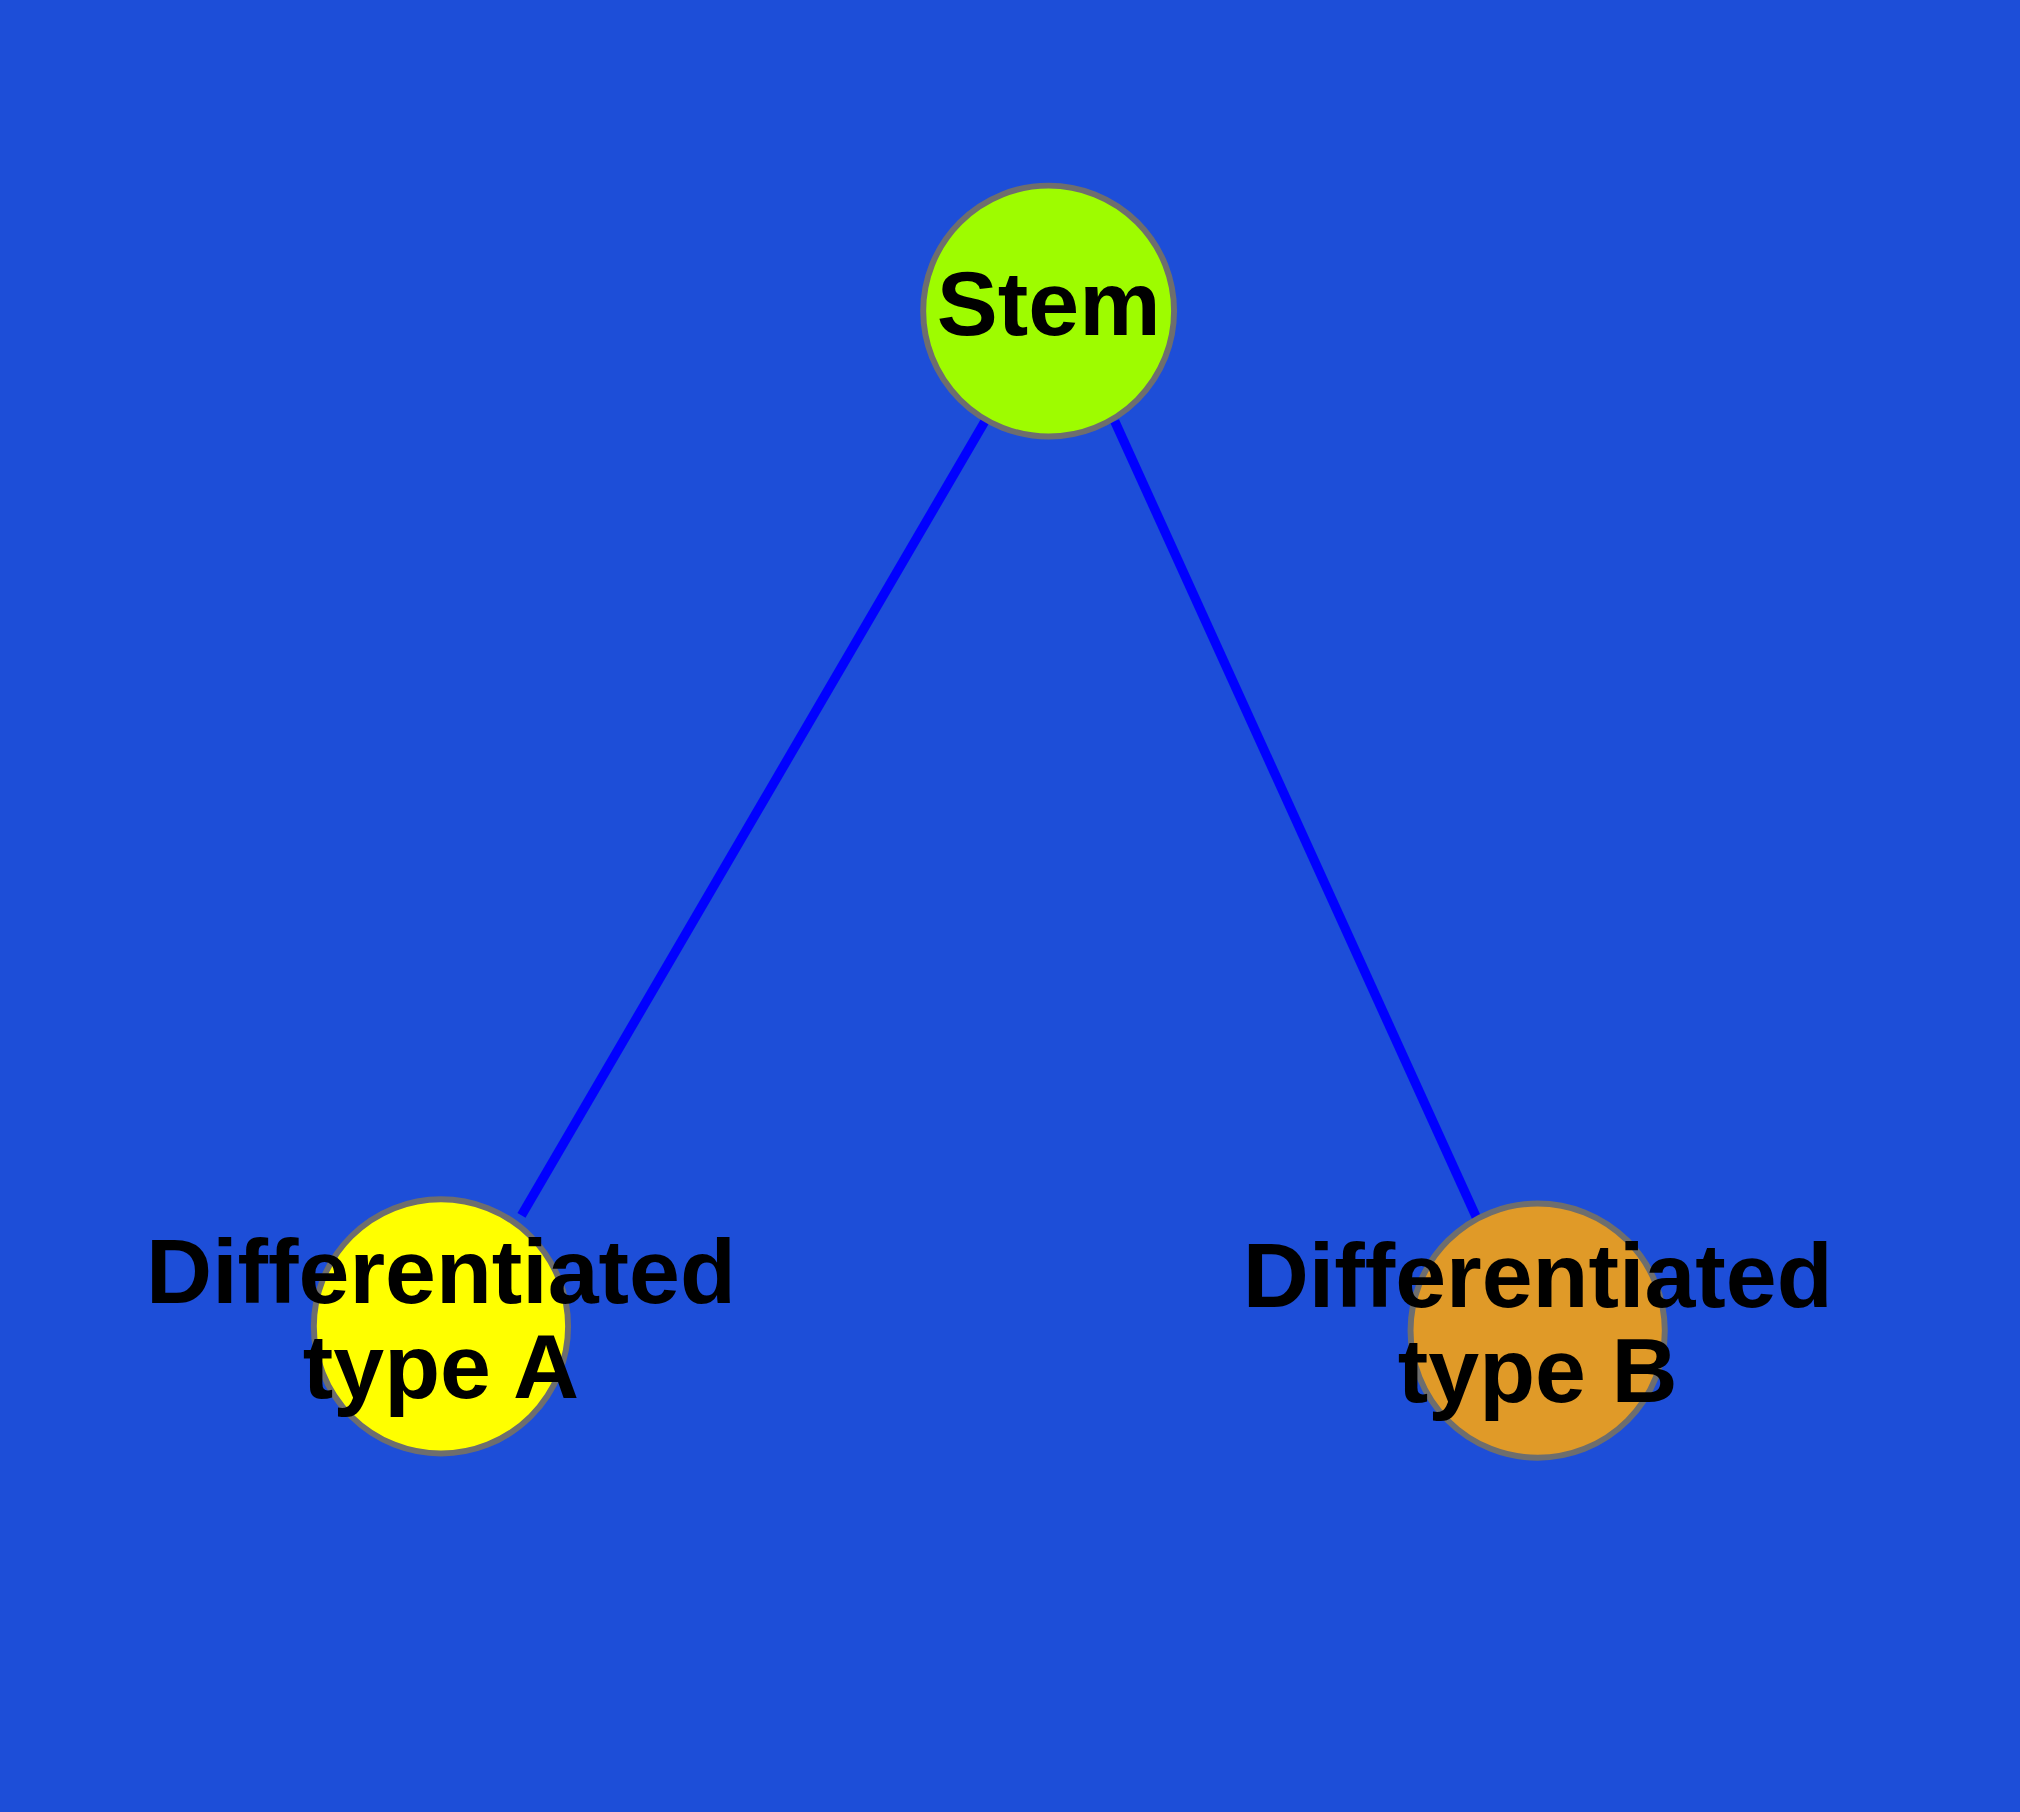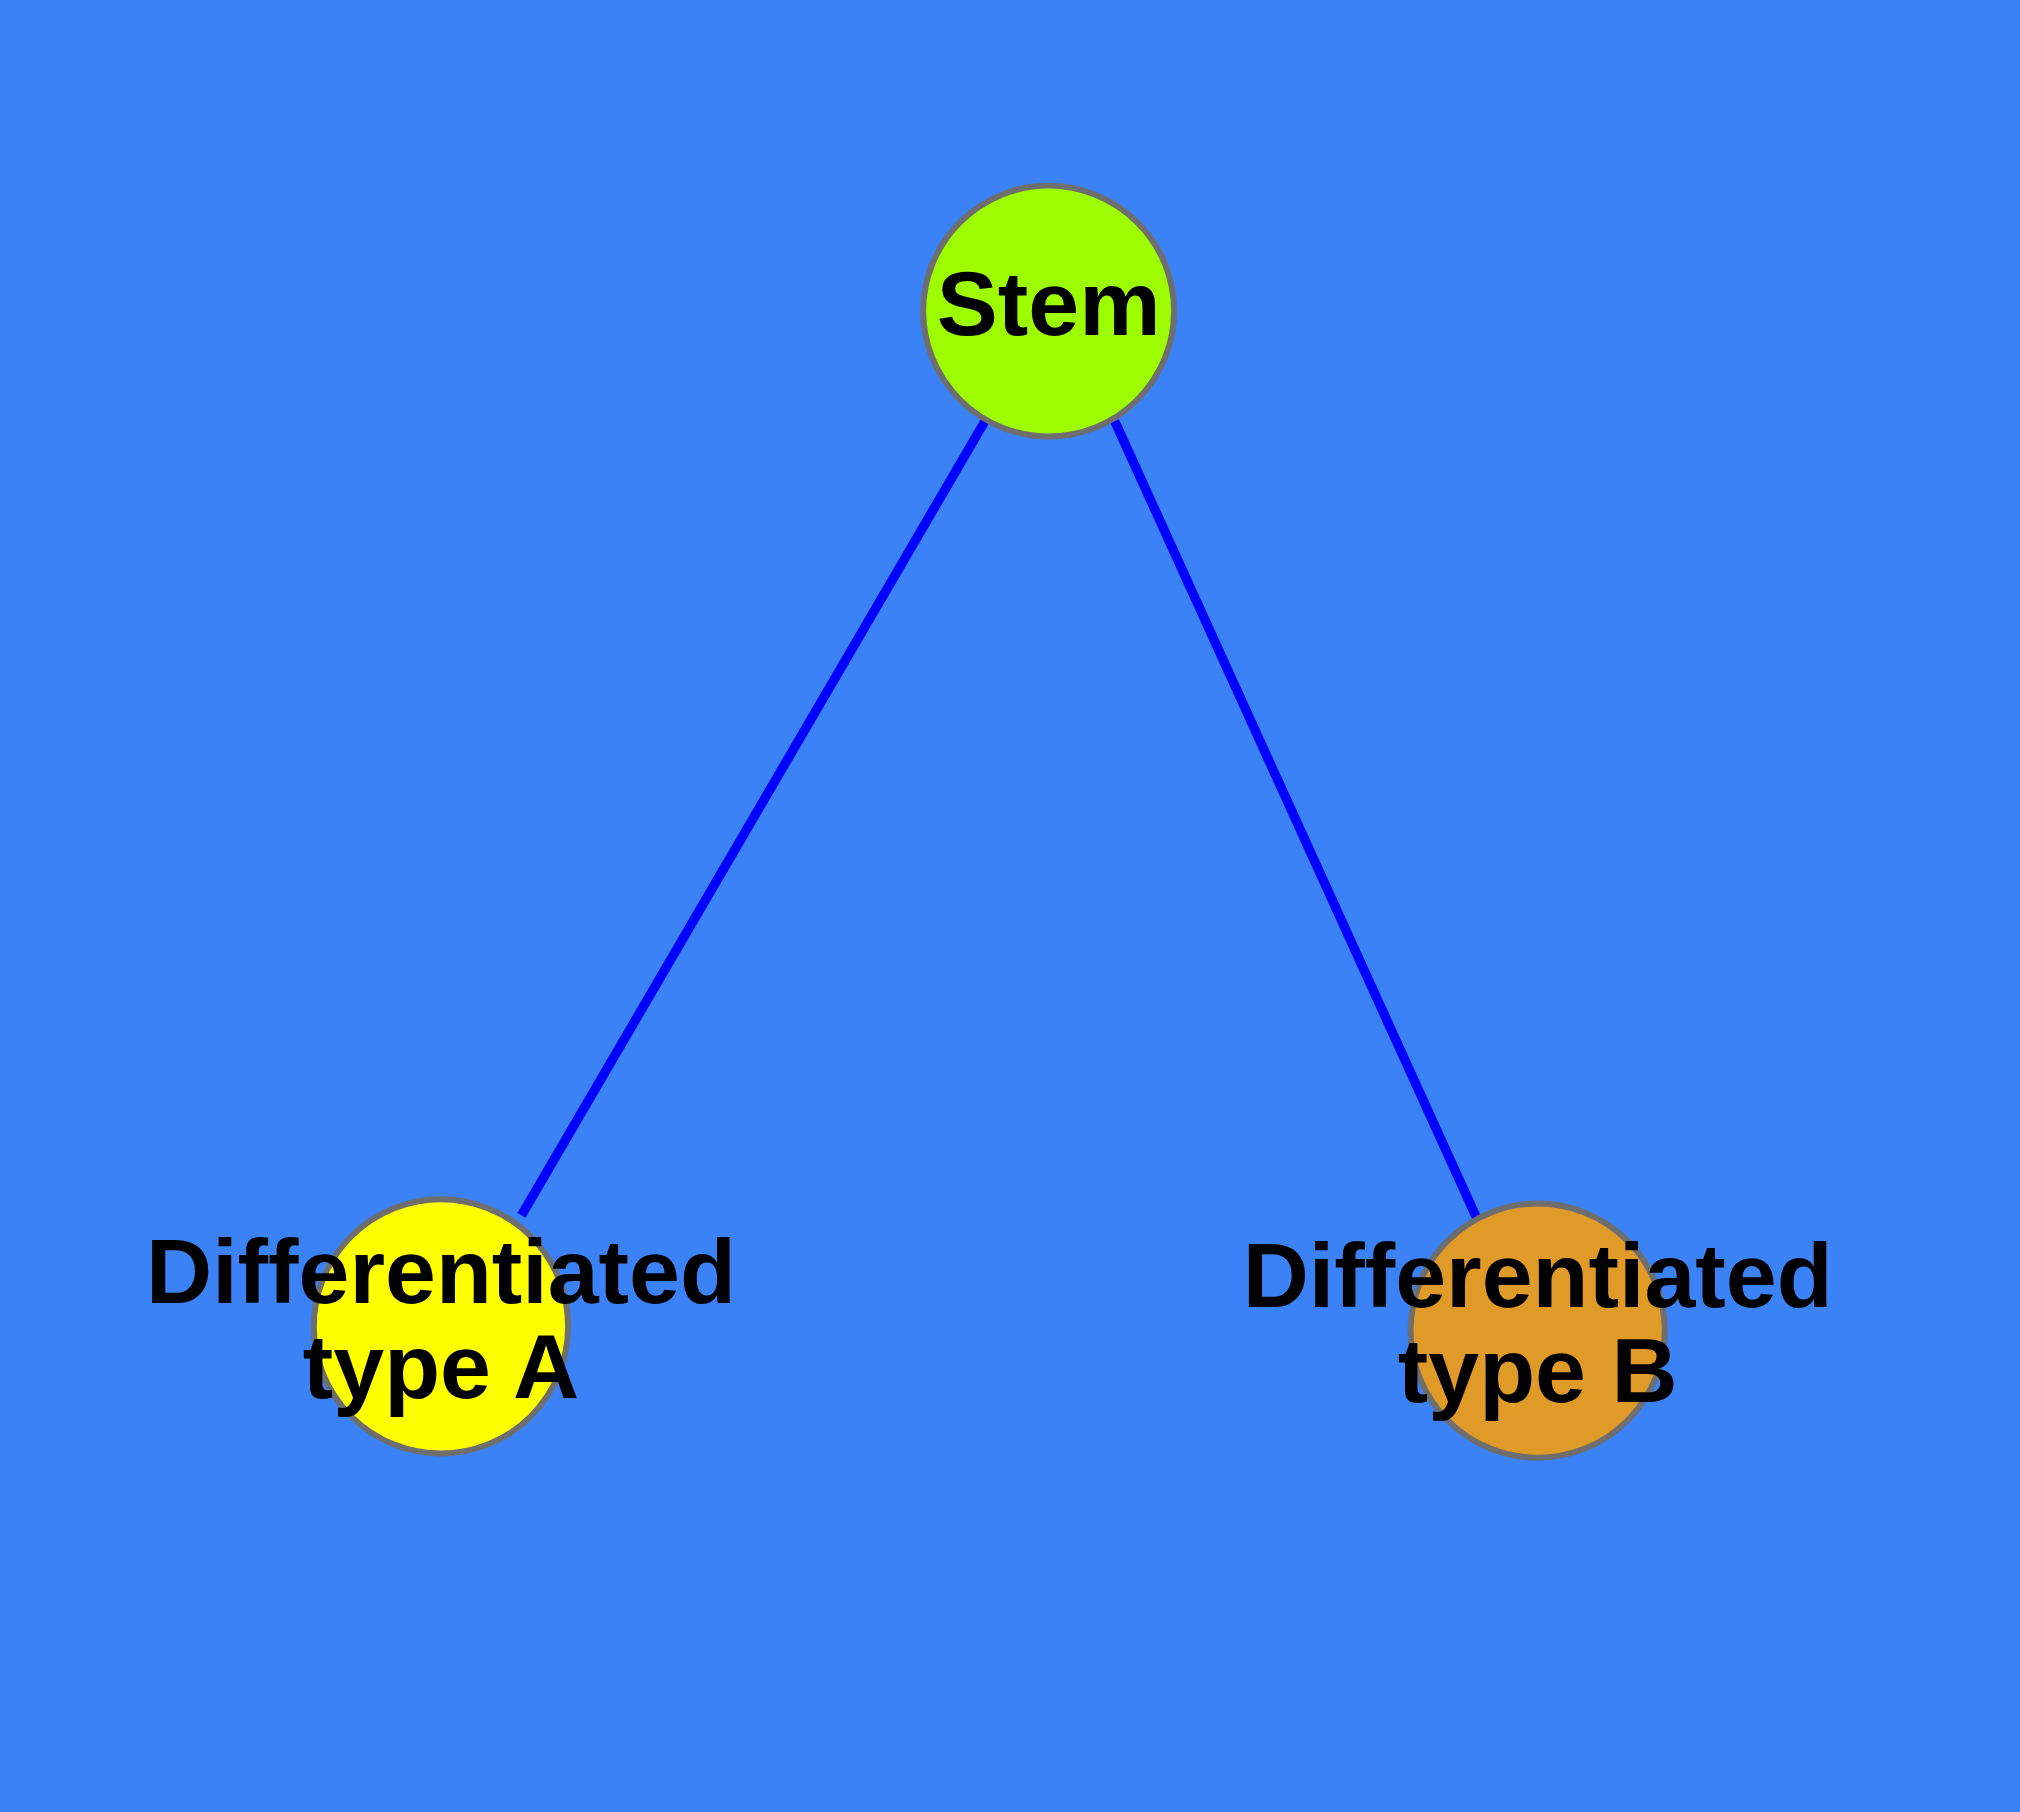--- a/index.html
+++ b/index.html
@@ -31,21 +31,21 @@
     font-family: "Liberation Sans", sans-serif;
     font-weight: bold;
     fill: #000000;
     text-anchor: middle;
     dominant-baseline: middle;
   }
 </style>
 </head>
 <body>
 
-<div id="graph-canvas" style="background: #3b82f6; width: 2021px; height: 1812px;">
+<div id="graph-canvas" style="background: #1d4ed8; width: 2021px; height: 1812px;">
   <svg id="graph-svg" viewBox="0 0 2384 2138" xmlns="http://www.w3.org/2000/svg">
     <g id="edge-layer">
         <line x1="1163" y1="495" x2="615" y2="1434" stroke="#0000ff" stroke-width="11" stroke-linecap="butt"></line>
         <line x1="1315" y1="497" x2="1742" y2="1437" stroke="#0000ff" stroke-width="11" stroke-linecap="butt"></line>
       </g>
     <g id="node-layer">
         <g>
           <circle cx="1237" cy="367" r="148" fill="#9efc00" stroke="#6e6e6e" stroke-width="7"></circle>
           <text class="node-label" x="1237" y="367" font-size="108">Stem</text>
         </g>

